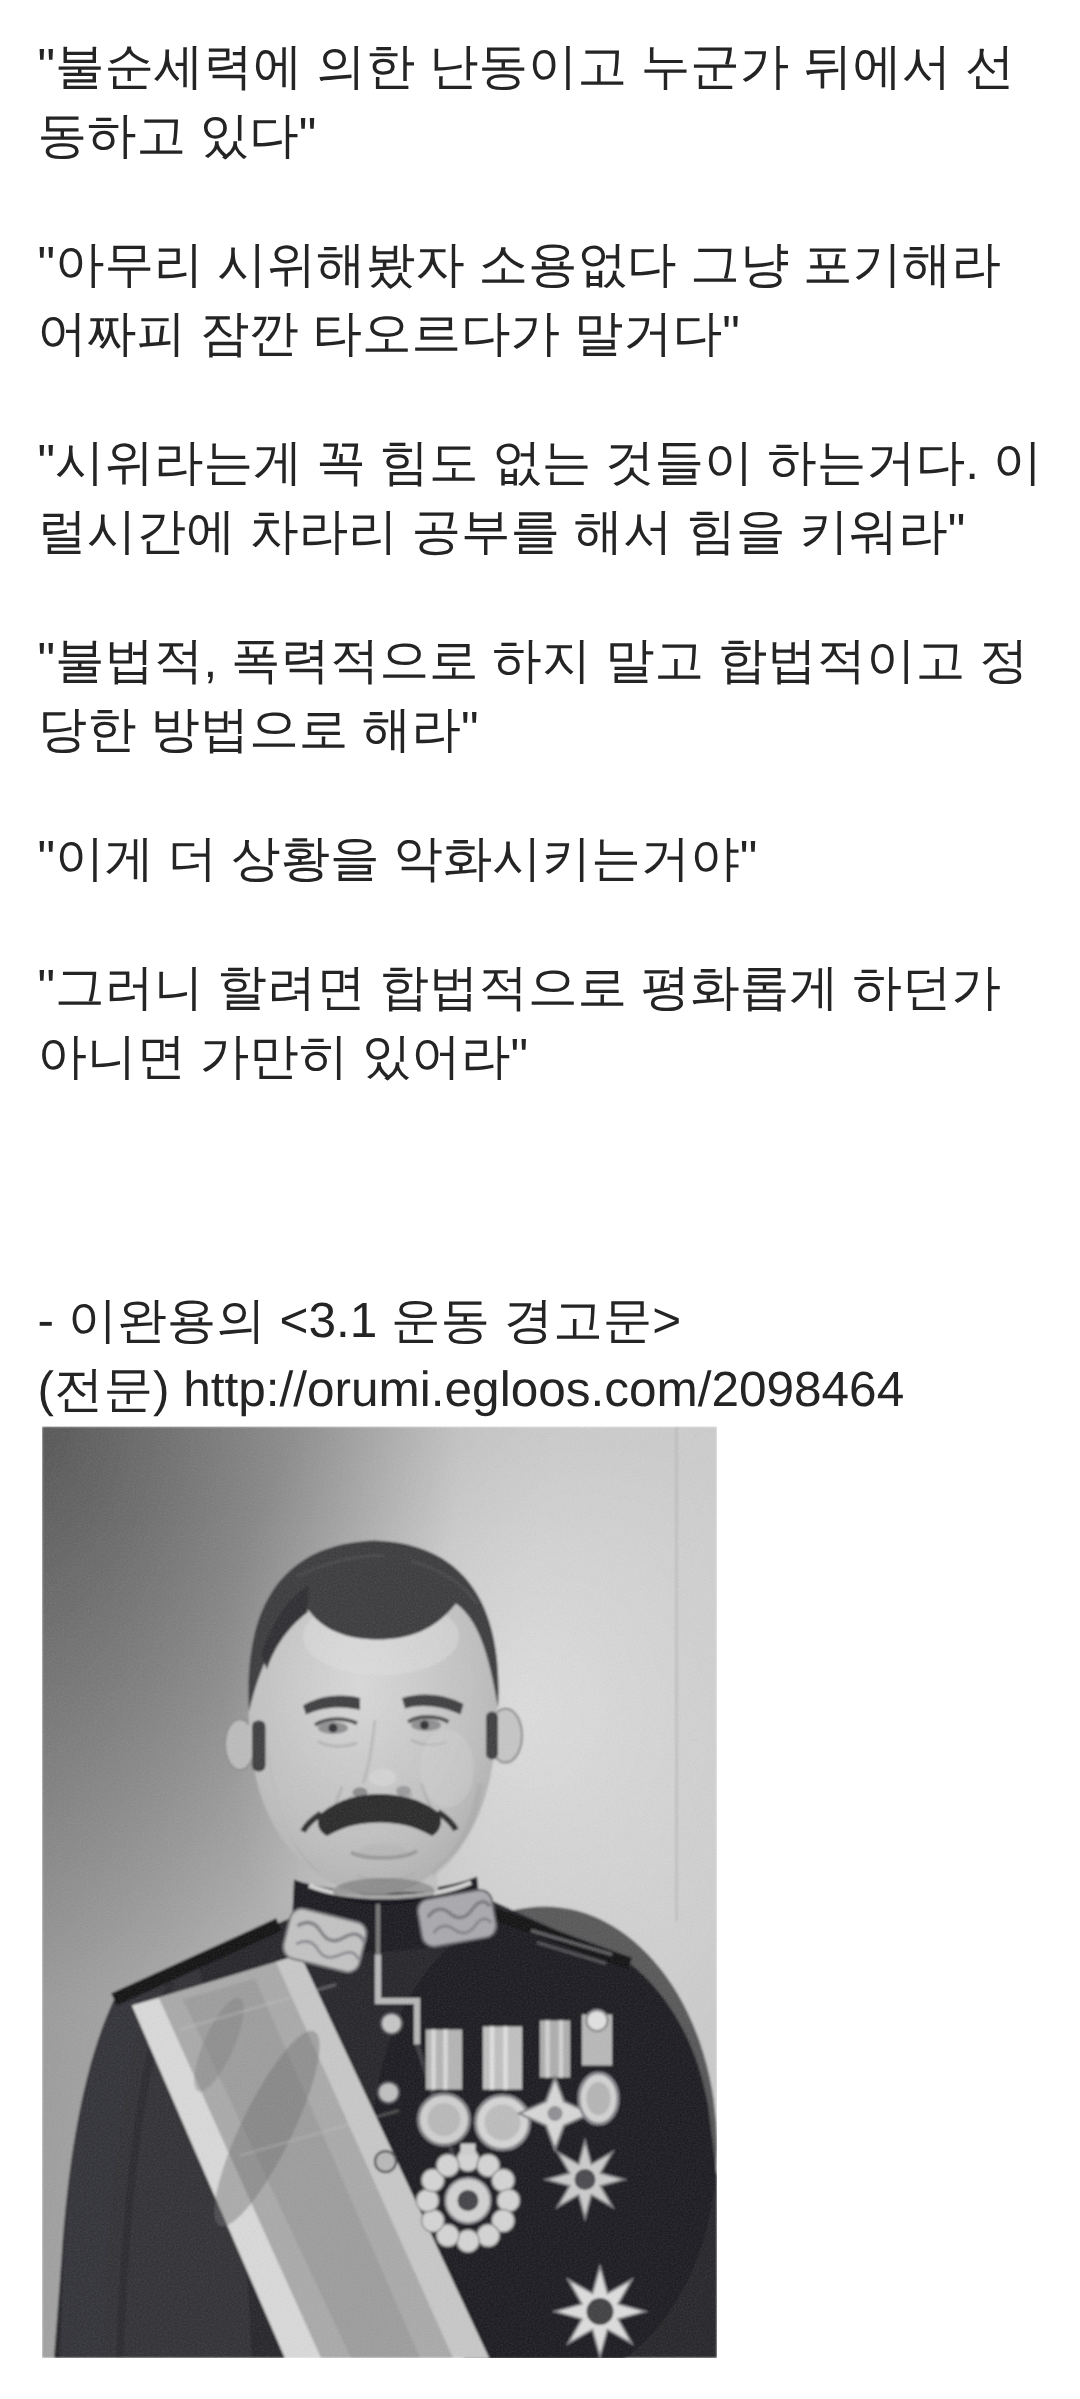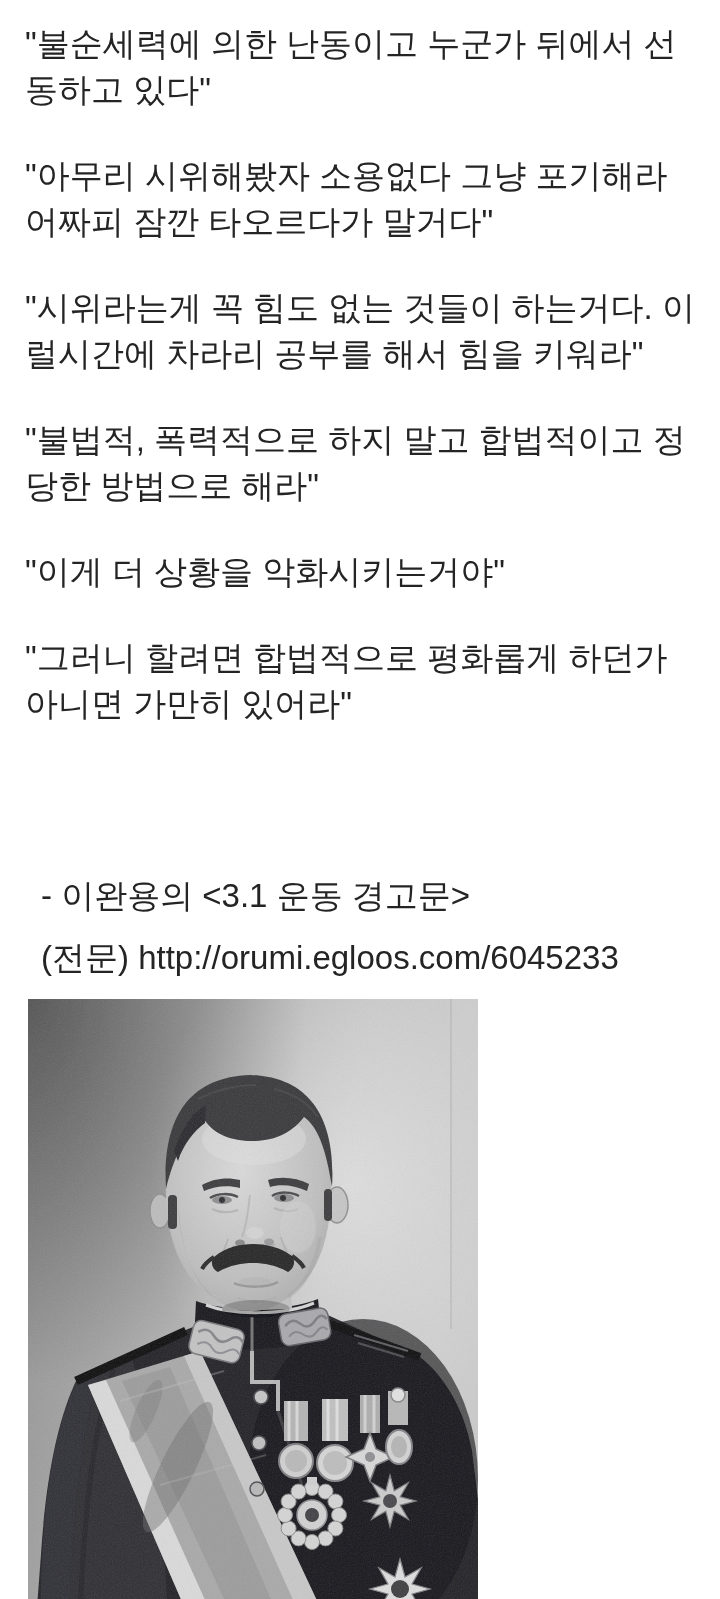--- a/index.html
+++ b/index.html
@@ -23,21 +23,21 @@
     line-height: 46px;
     font-weight: 400;
     word-break: normal;
     white-space: normal;
   }
   .attribution {
     margin: 90px 0 0 0;
     font-size: 33px;
     line-height: 46px;
   }
-  .attribution p { margin: 16px; }
+  .attribution p { margin: 0; }
   figure.photo {
     margin: 2px 0 0 3px;
     width: 450px; height: 621px;
   }
   figure.photo svg { display: block; }
 </style>
 </head>
 <body>
 
 <main class="post">
@@ -46,21 +46,21 @@
     <p class="quote">"불순세력에 의한 난동이고 누군가 뒤에서 선동하고 있다"</p>
     <p class="quote">"아무리 시위해봤자 소용없다 그냥 포기해라 어짜피 잠깐 타오르다가 말거다"</p>
     <p class="quote">"시위라는게 꼭 힘도 없는 것들이 하는거다. 이럴시간에 차라리 공부를 해서 힘을 키워라"</p>
     <p class="quote">"불법적, 폭력적으로 하지 말고 합법적이고 정당한 방법으로 해라"</p>
     <p class="quote">"이게 더 상황을 악화시키는거야"</p>
     <p class="quote">"그러니 할려면 합법적으로 평화롭게 하던가 아니면 가만히 있어라"</p>
   </section>
 
   <section class="attribution">
     <p>- 이완용의 &lt;3.1 운동 경고문&gt;</p>
-    <p><span>(전문) </span><span>http://orumi.egloos.com/6045233</span></p>
+    <p><span>(전문) </span><span>http://orumi.egloos.com/2098464</span></p>
   </section>
 
   <figure class="photo">
     <svg width="450" height="621" viewBox="0 0 450 621" role="img" aria-label="이완용 흑백 초상 사진: 정복 차림에 대수 휘장과 훈장을 단 모습">
       <defs>
         <linearGradient id="bgGrad" x1="0" y1="0" x2="1" y2="0.25">
           <stop offset="0" stop-color="#8f8f8f"></stop>
           <stop offset="0.35" stop-color="#a9a9a9"></stop>
           <stop offset="0.72" stop-color="#c3c3c3"></stop>
           <stop offset="1" stop-color="#cbcbcb"></stop>

